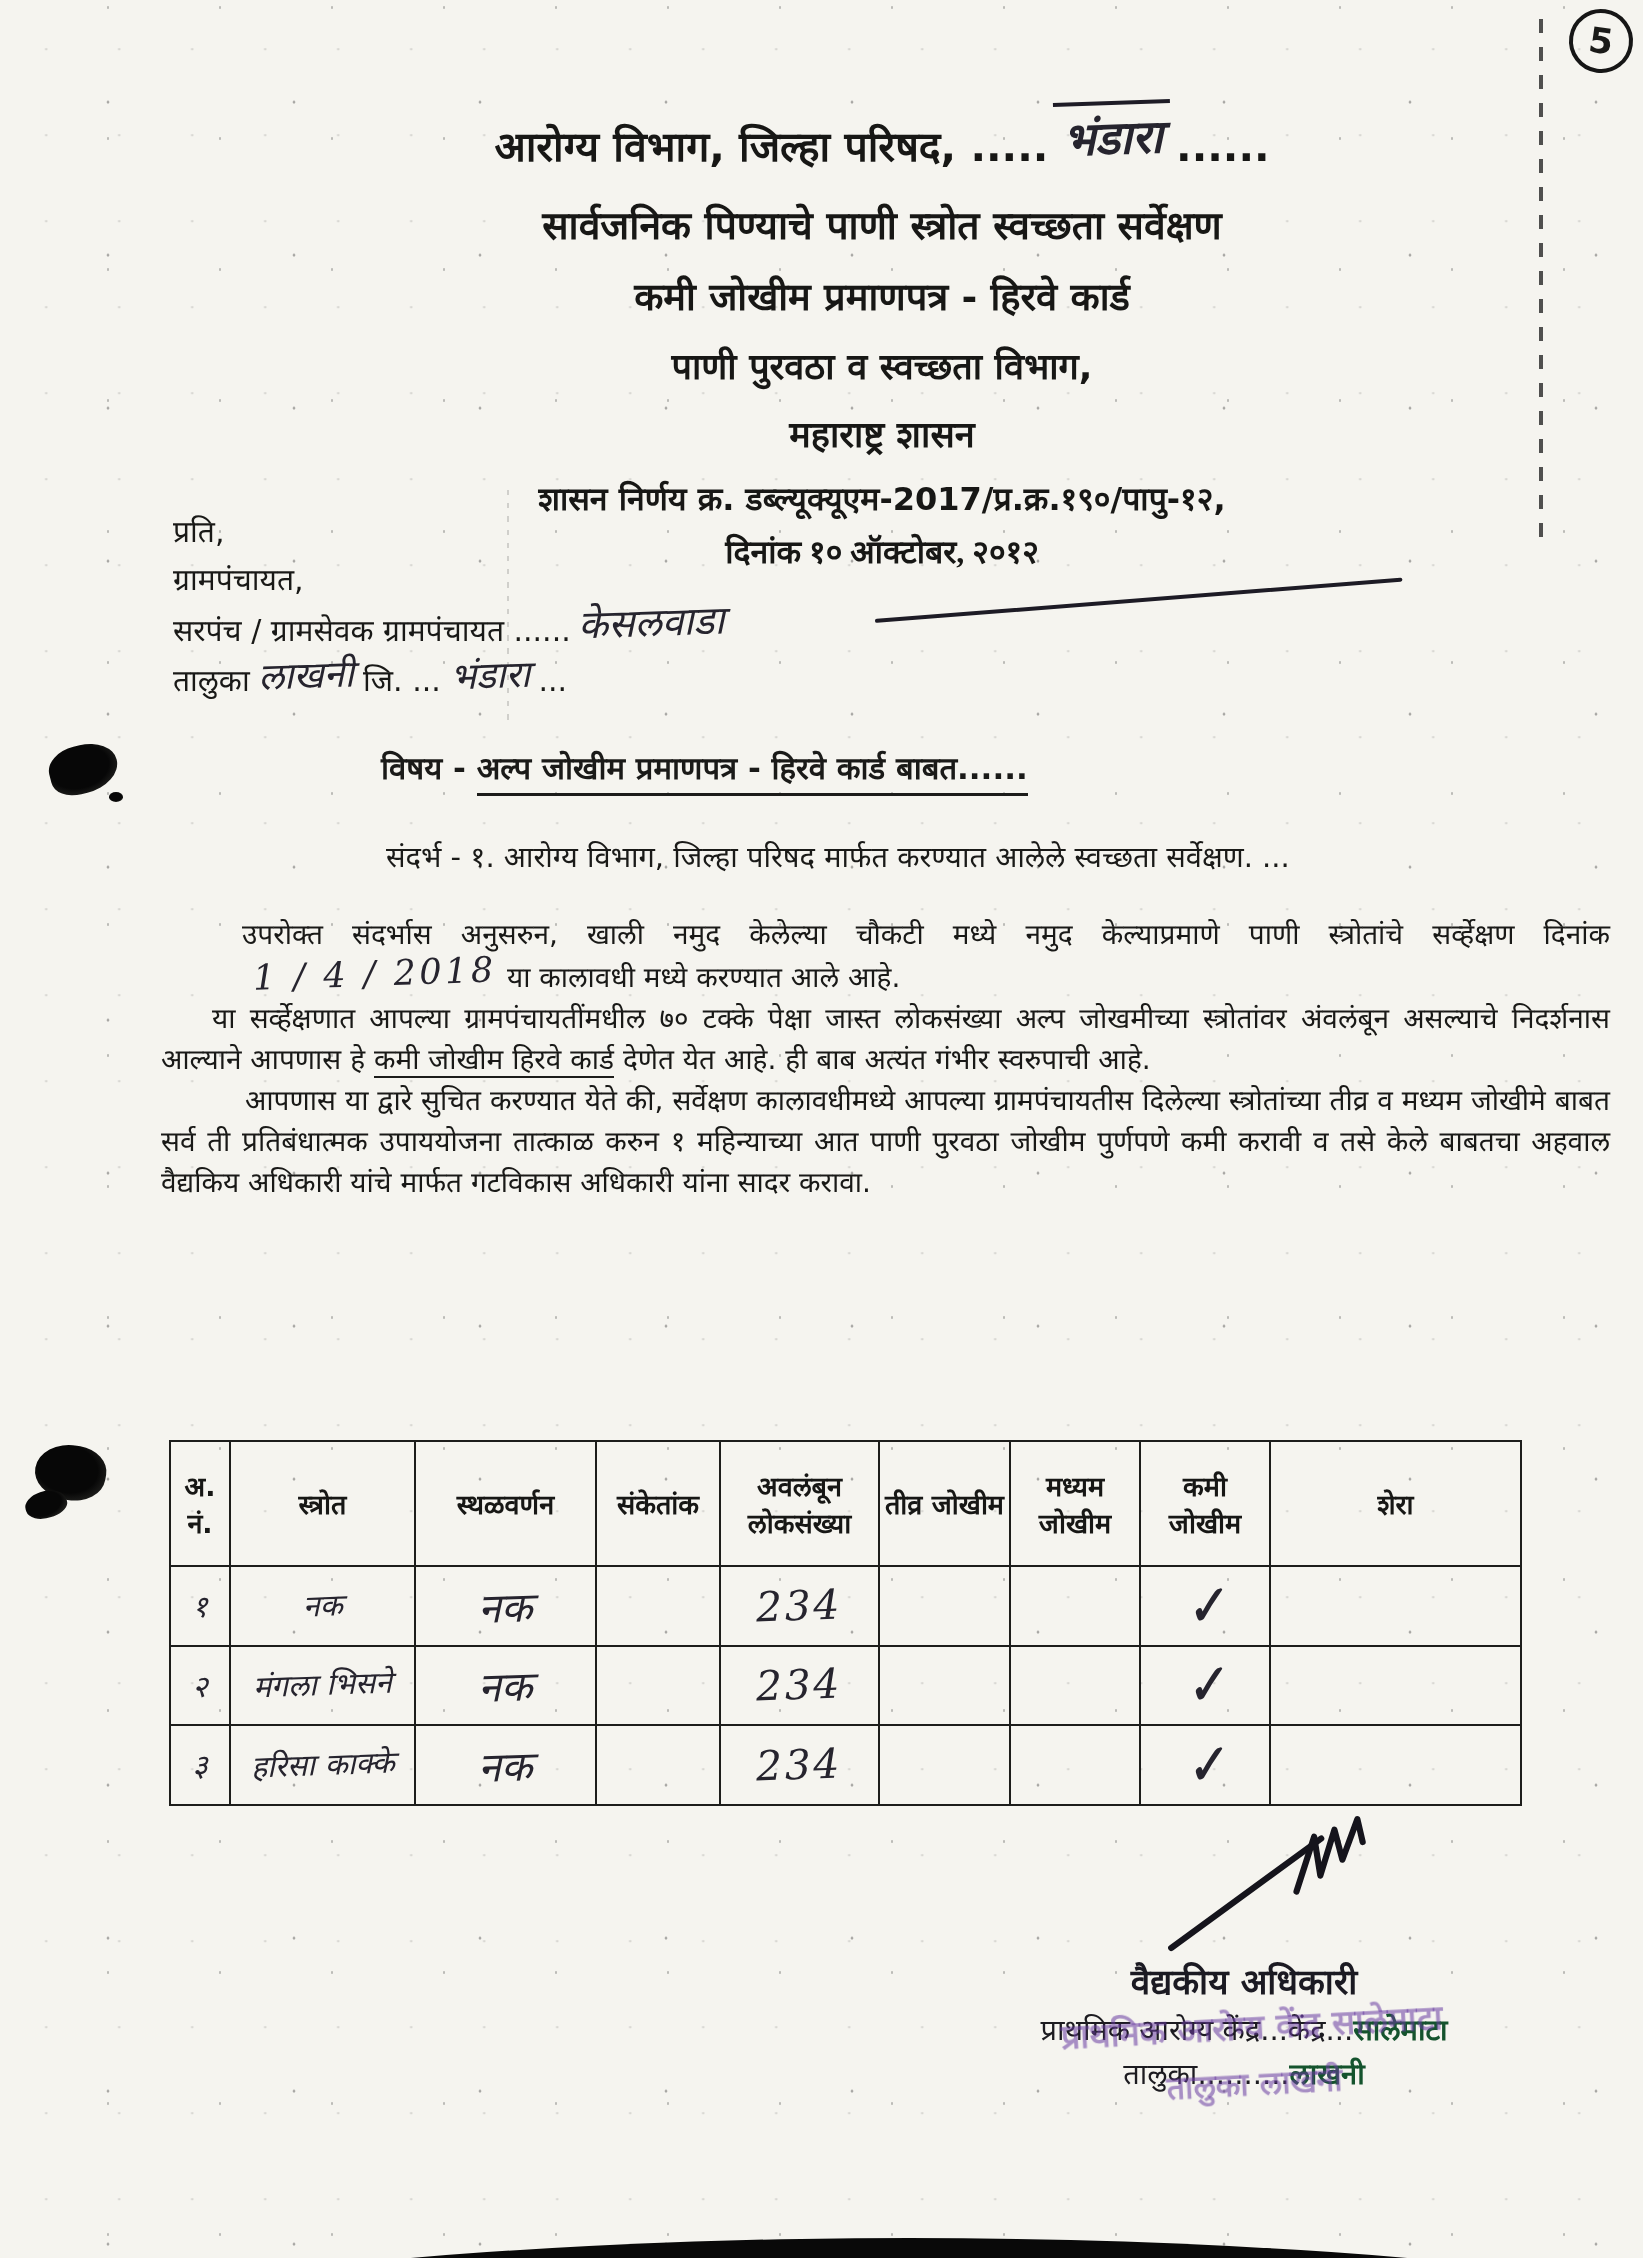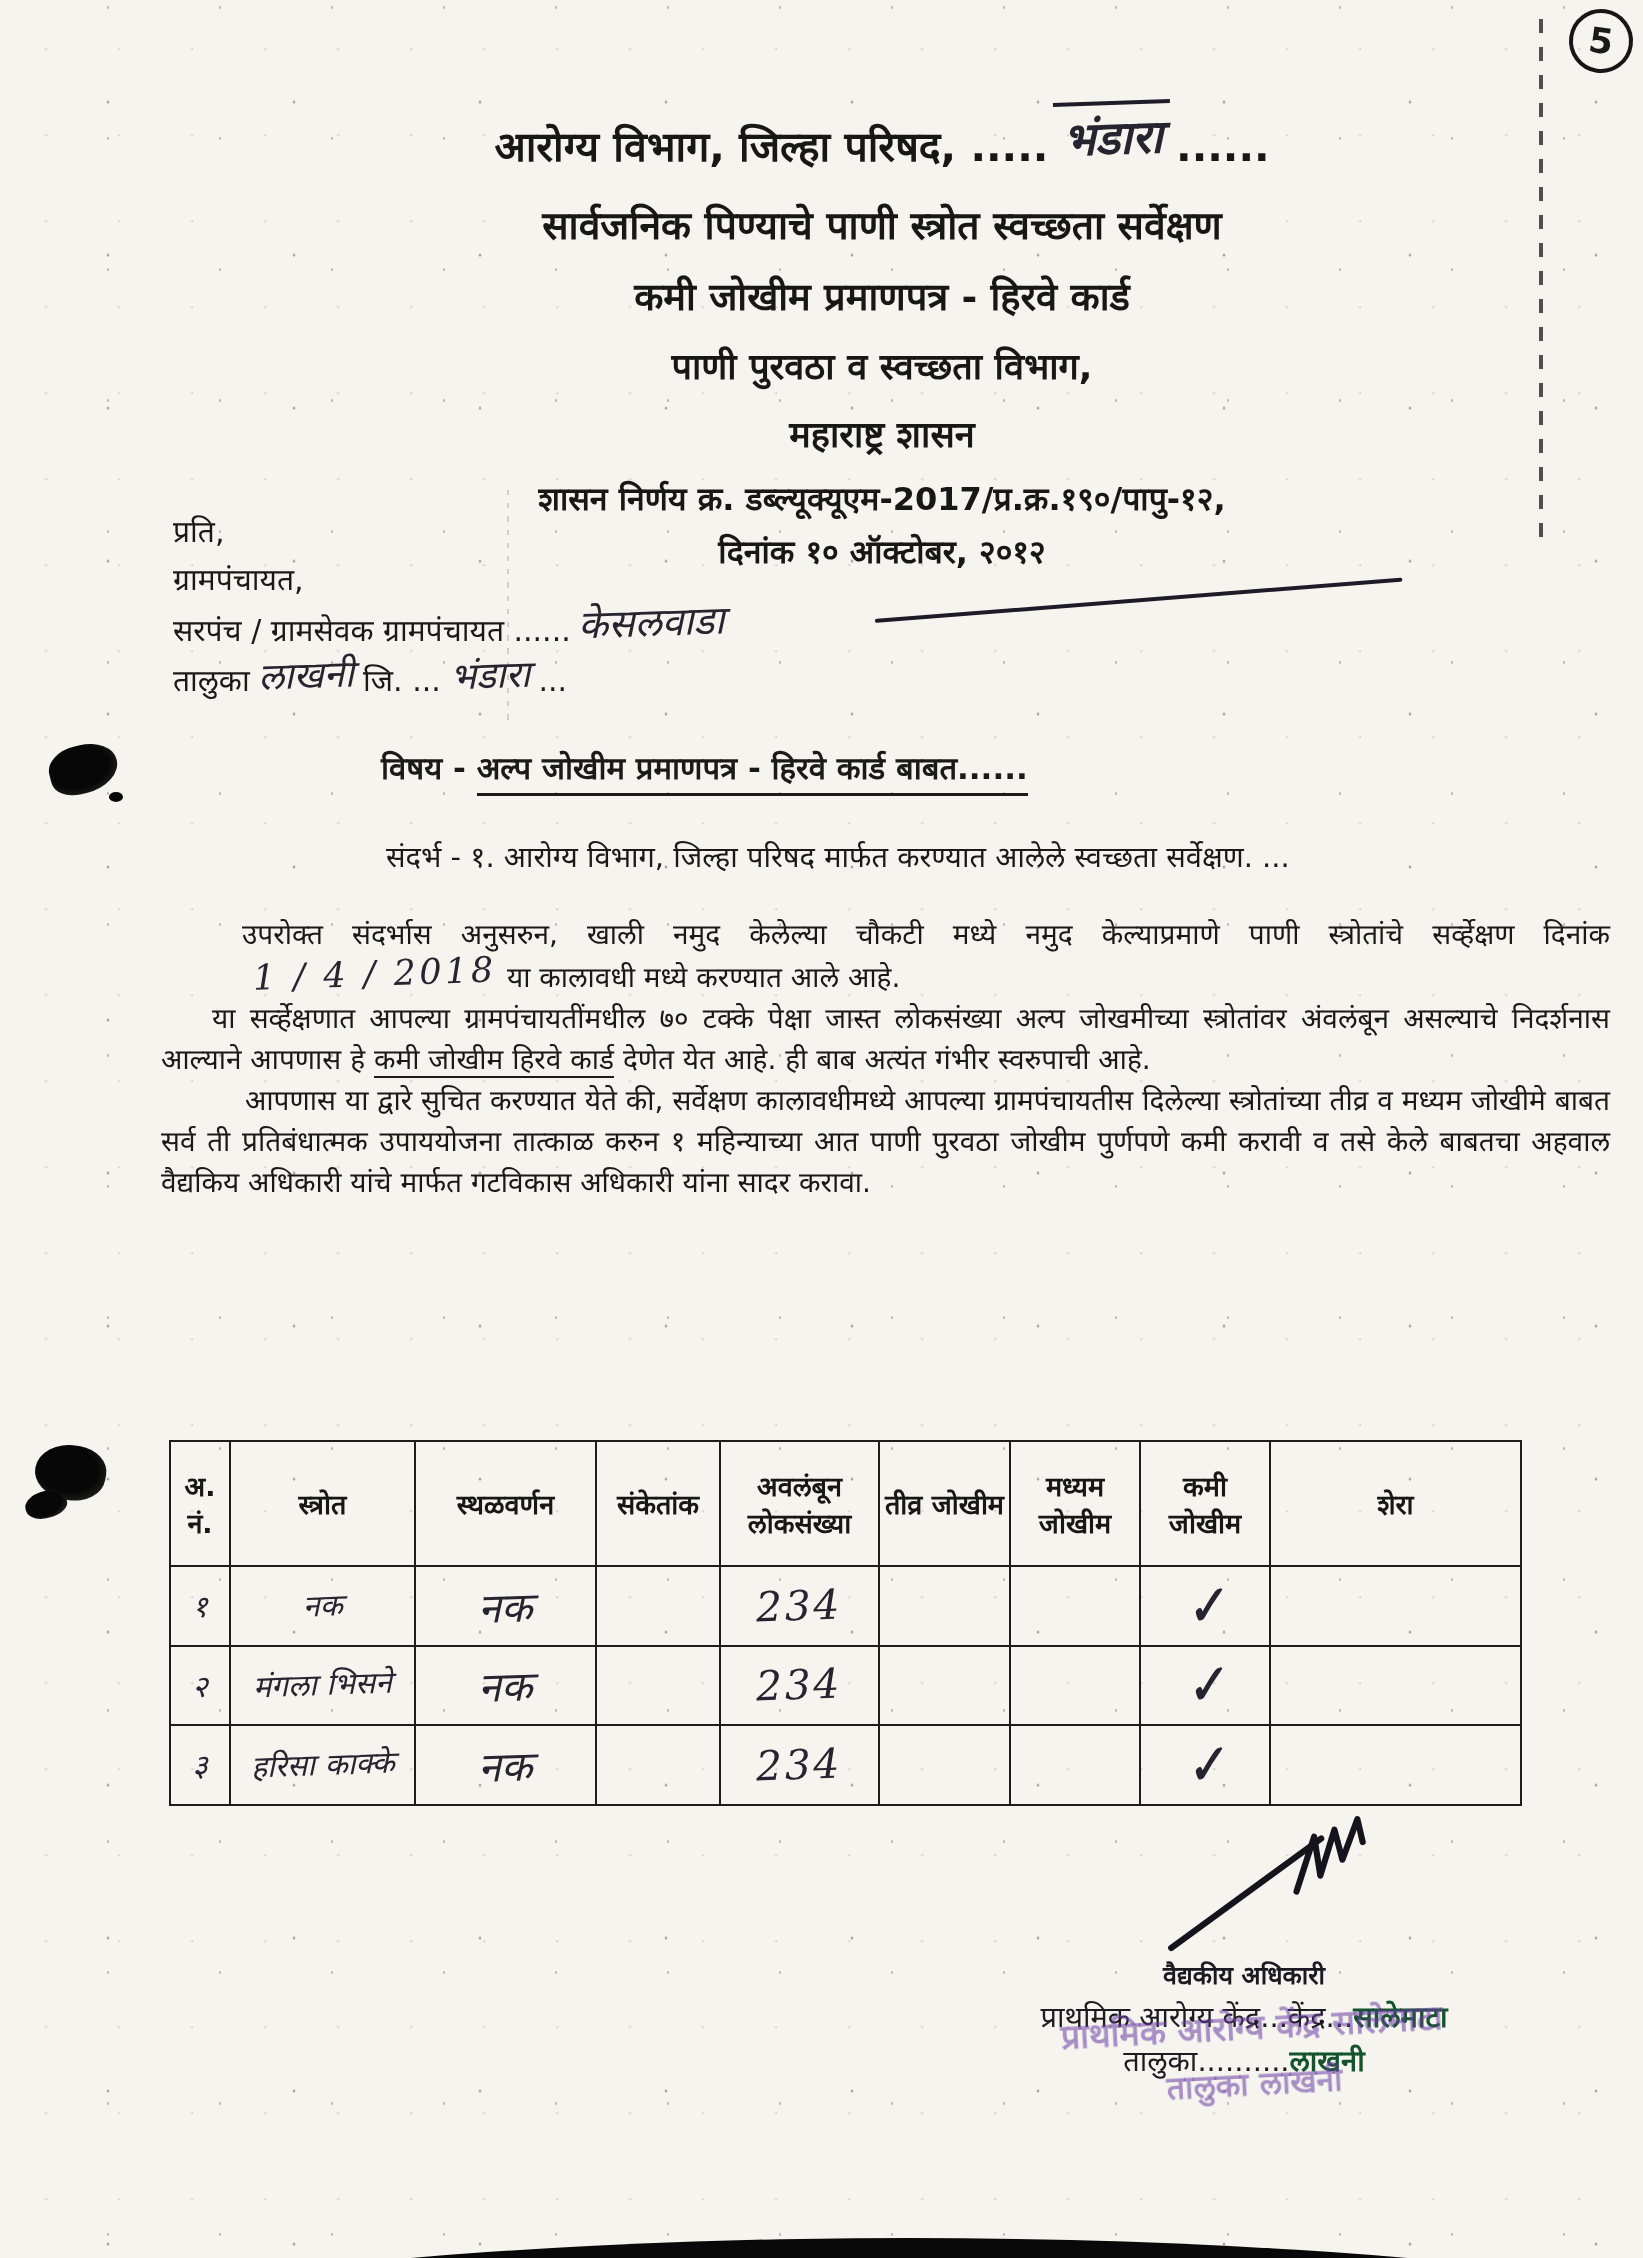--- a/index.html
+++ b/index.html
@@ -34,21 +34,21 @@
   .scan-band{left:141px;right:0;bottom:0;height:32px;overflow:hidden;}
   .scan-band .arc{position:absolute;left:-335px;top:12.4px;width:2206px;height:371px;background:#090909;border-radius:50%;}
   
   .letterhead{left:194px;top:108px;width:1376px;text-align:center;font-weight:bold;color:#171715;}
   .lh1{font-size:41px;margin-bottom:23px;white-space:nowrap;}
   .lh2{font-size:39px;margin-bottom:19.4px;}
   .lh3{font-size:38px;margin-bottom:19.4px;}
   .lh4{font-size:36px;margin-bottom:19.4px;}
   .lh5{font-size:36px;margin-bottom:17.6px;text-align:center;}
   .lh6{font-size:32px;margin-bottom:10.6px;}
-  .lh7{font-size:32px;}
+  .lh7{font-size:32px;font-family:Liberation Serif, serif;}
   
   .hw{font-family:"DejaVu Serif",serif;font-style:italic;color:#26242e;display:inline-block;transform:rotate(-2deg);}
   .hw-district{font-size:46px;margin:0 5.3px;position:relative;top:-7px;border-top:4.4px solid #1e1c26;padding:0 8.8px;}
   .hw-village{font-size:39px;margin:0 7px;position:relative;top:-5.3px;}
   .hw-inline{font-size:37px;margin:0 8.8px;position:relative;top:-3.5px;}
   .hw-date{font-size:35px;margin:0 10.6px;letter-spacing:3.5px;}
   .pen-stroke{left:875px;top:619px;width:529px;height:4.4px;background:#1d1b25;border-radius:2.6px;
     transform:rotate(-4.5deg);transform-origin:left center;}
   
   .address{left:173px;top:508px;font-size:30px;line-height:48px;color:#191917;}
@@ -69,21 +69,21 @@
   .risk-table th{font-size:27px;font-weight:bold;height:116px;padding:3.5px;color:#171715;}
   .risk-table td{height:74px;text-align:center;vertical-align:middle;padding:1.8px;}
   .td-sr{font-size:30px;}
   .td-big{font-size:41px;white-space:nowrap;}
   .td-name{font-size:30px;line-height:32px;}
   .td-pop{font-size:41px;letter-spacing:2.6px;}
   .check{font-size:48px;transform:rotate(-12deg);font-weight:bold;}
   
   .sig-block{left:935px;top:1805px;width:618px;text-align:center;}
   .sig-svg{display:block;margin:0 auto 1.8px 229px;}
-  .sig-l1{font-size:25px;font-weight:bold;color:#1b1a22;}
+  .sig-l1{font-size:35px;font-weight:bold;color:#1b1a22;}
   .sig-l2,.sig-l3{font-size:29px;margin-top:5.3px;color:#1c1b20;}
   .sig-val{font-weight:bold;color:#14532d;}
   .stamp{left:962px;top:2003px;width:582px;text-align:center;transform:rotate(-3deg);
     color:rgba(104,58,160,.55);font-weight:bold;filter:blur(0.5px);pointer-events:none;}
   .stamp-l1{font-size:34px;}
   .stamp-l2{font-size:32px;margin-top:12.4px;}
 </style>
 </head>
 <body>
 

